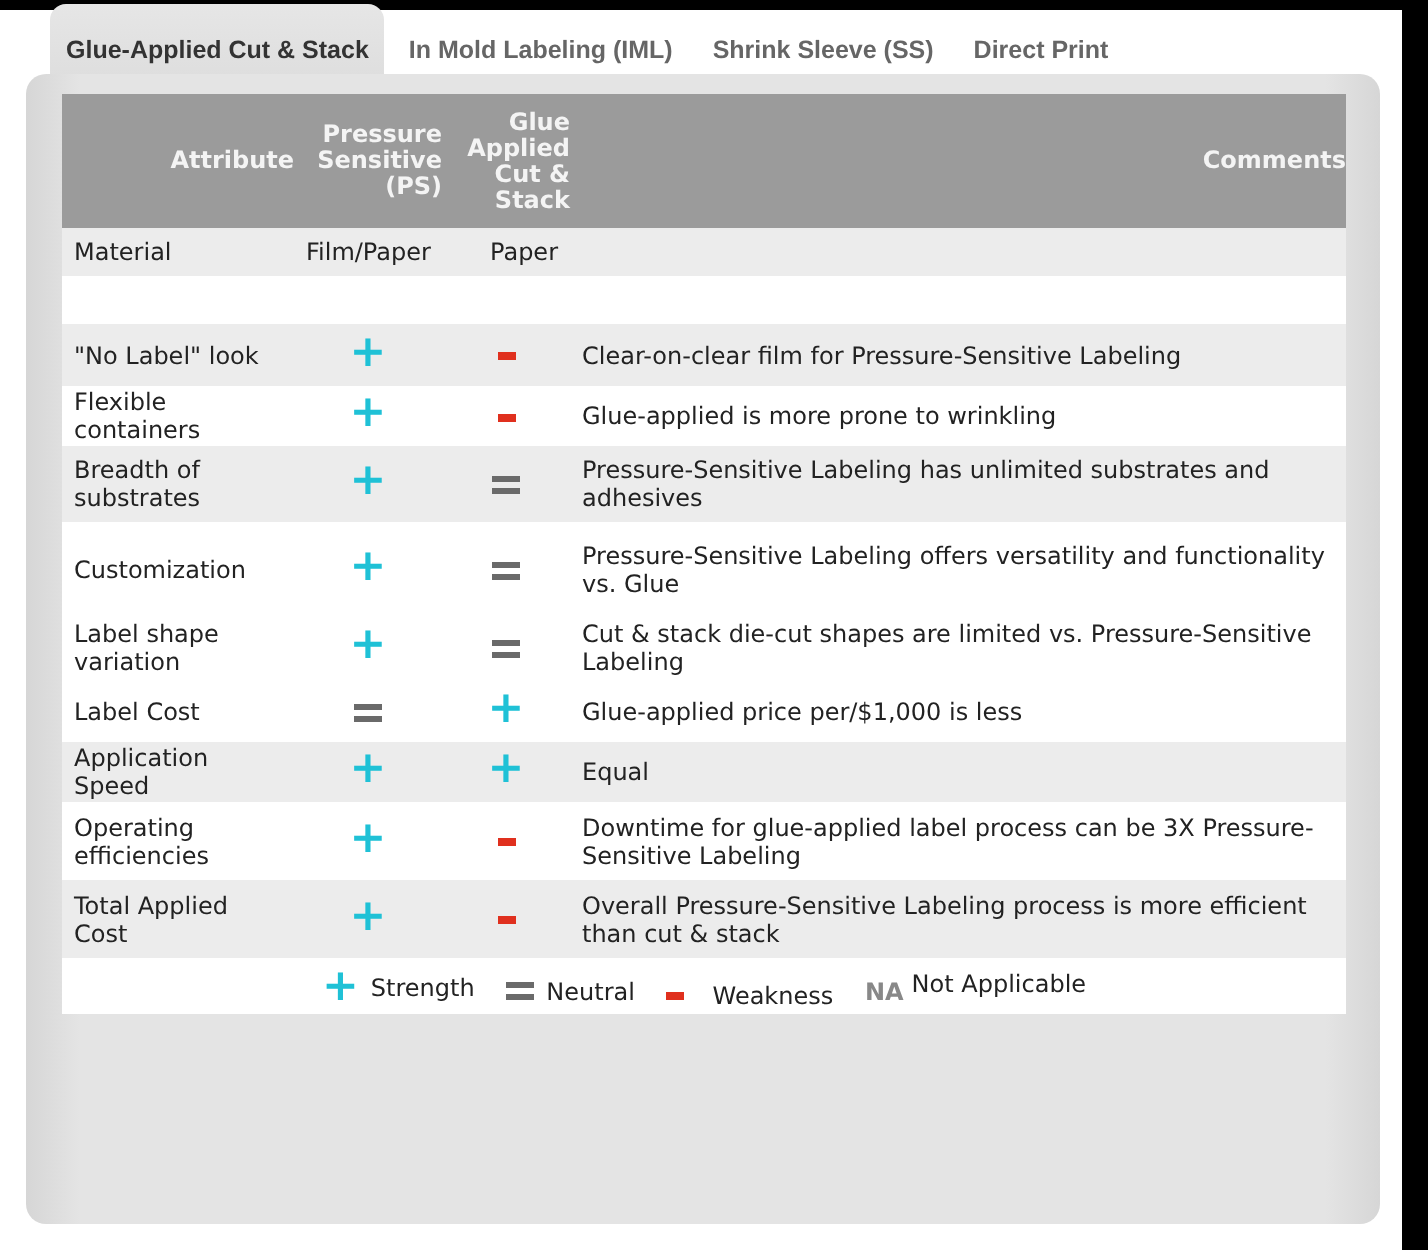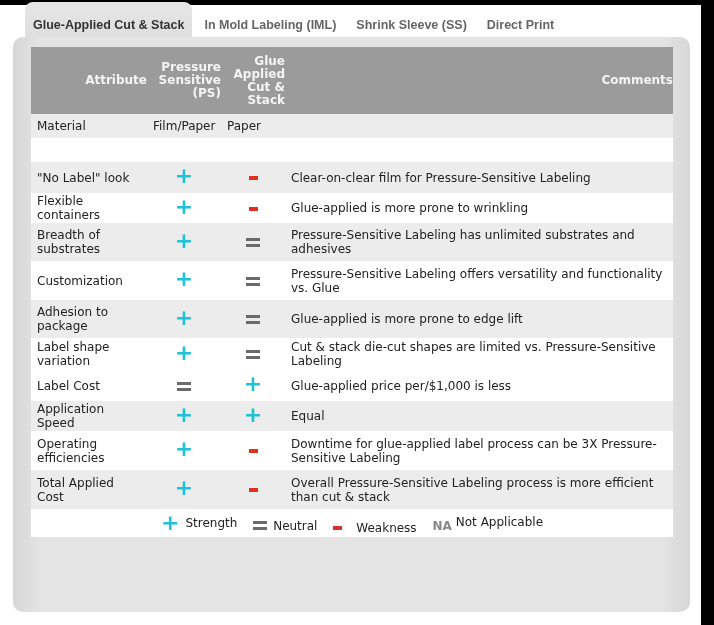--- a/index.html
+++ b/index.html
@@ -37,21 +37,21 @@
   tr.w td { background:#ffffff; }
   .plus { color:#1fc1d6; font-weight:bold; font-size:22px; line-height:14px; display:inline-block; }
   .minus { display:inline-block; width:9px; height:4px; background:#e0301e; vertical-align:middle; }
   .eq { display:inline-block; width:14px; height:9px; position:relative; vertical-align:middle; }
   .eq::before, .eq::after { content:""; position:absolute; left:0; width:14px; height:3px; background:#6a6a6a; }
   .eq::before { top:0; } .eq::after { top:6px; }
   .legend td { text-align:center; background:#fff; height:28px; padding:0; }
   .legend .item { display:inline-flex; align-items:center; margin:0 6px; font-size:12px; color:#222; }
   .legend .item .lbl { margin-left:6px; }
   .na { color:#888; font-weight:bold; font-size:12px;margin-top:8px; }
-  .center { text-align:left; }
+  .center { text-align:right; }
 </style>
 </head>
 <body>
 
 <div class="canvas">
   <div class="tabs">
     <div class="tab active">Glue-Applied Cut &amp; Stack</div>
     <div class="tab">In Mold Labeling (IML)</div>
     <div class="tab">Shrink Sleeve (SS)</div>
     <div class="tab">Direct Print</div>
@@ -103,31 +103,25 @@
             <td class="sym"><span class="plus">+</span></td>
             <td class="sym"><span class="minus"></span></td>
             <td>Glue-applied is more prone to wrinkling</td>
           </tr>
           <tr class="g" style="height: 38px;">
             <td>Breadth of substrates</td>
             <td class="sym"><span class="plus">+</span></td>
             <td class="sym"><span class="eq"></span></td>
             <td>Pressure-Sensitive Labeling has unlimited substrates and adhesives</td>
           </tr>
-          <tr class="w" style="height: 39px;">
+          <tr class="w" style="height: 47px;">
             <td>Customization</td>
             <td class="sym"><span class="plus">+</span></td>
             <td class="sym"><span class="eq"></span></td>
             <td>Pressure-Sensitive Labeling offers versatility and functionality vs. Glue</td>
-          </tr>
-          <tr class="g" style="height: 38px;">
-            <td>Adhesion to package</td>
-            <td class="sym"><span class="plus">+</span></td>
-            <td class="sym"><span class="eq"></span></td>
-            <td>Glue-applied is more prone to edge lift</td>
           </tr>
           <tr class="w" style="height: 32px;">
             <td>Label shape variation</td>
             <td class="sym"><span class="plus">+</span></td>
             <td class="sym"><span class="eq"></span></td>
             <td>Cut &amp; stack die-cut shapes are limited vs. Pressure-Sensitive Labeling</td>
           </tr>
           <tr class="w" style="height: 31px;">
             <td>Label Cost</td>
             <td class="sym"><span class="eq"></span></td>

